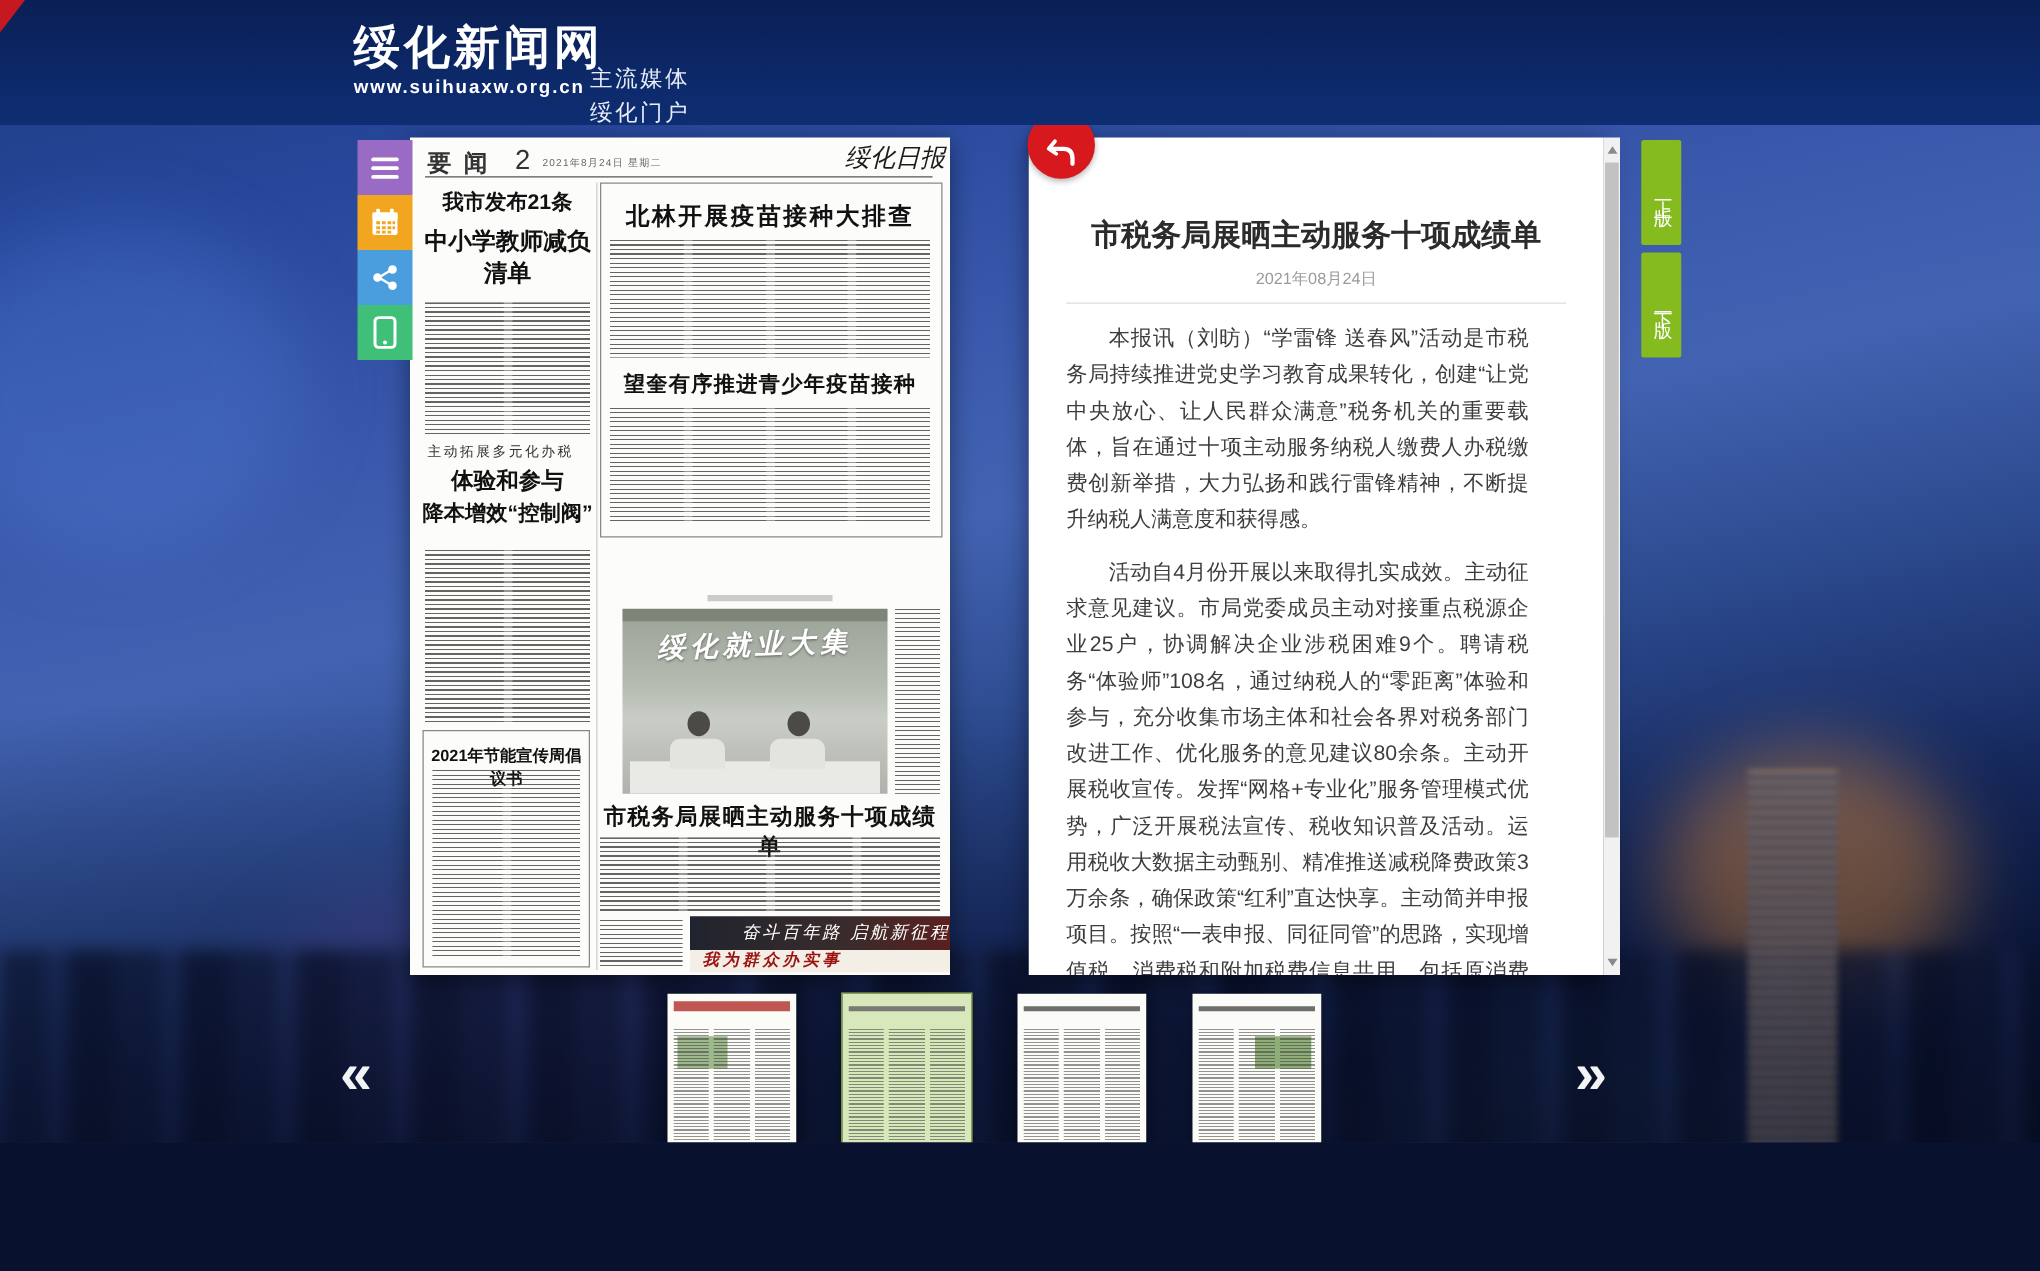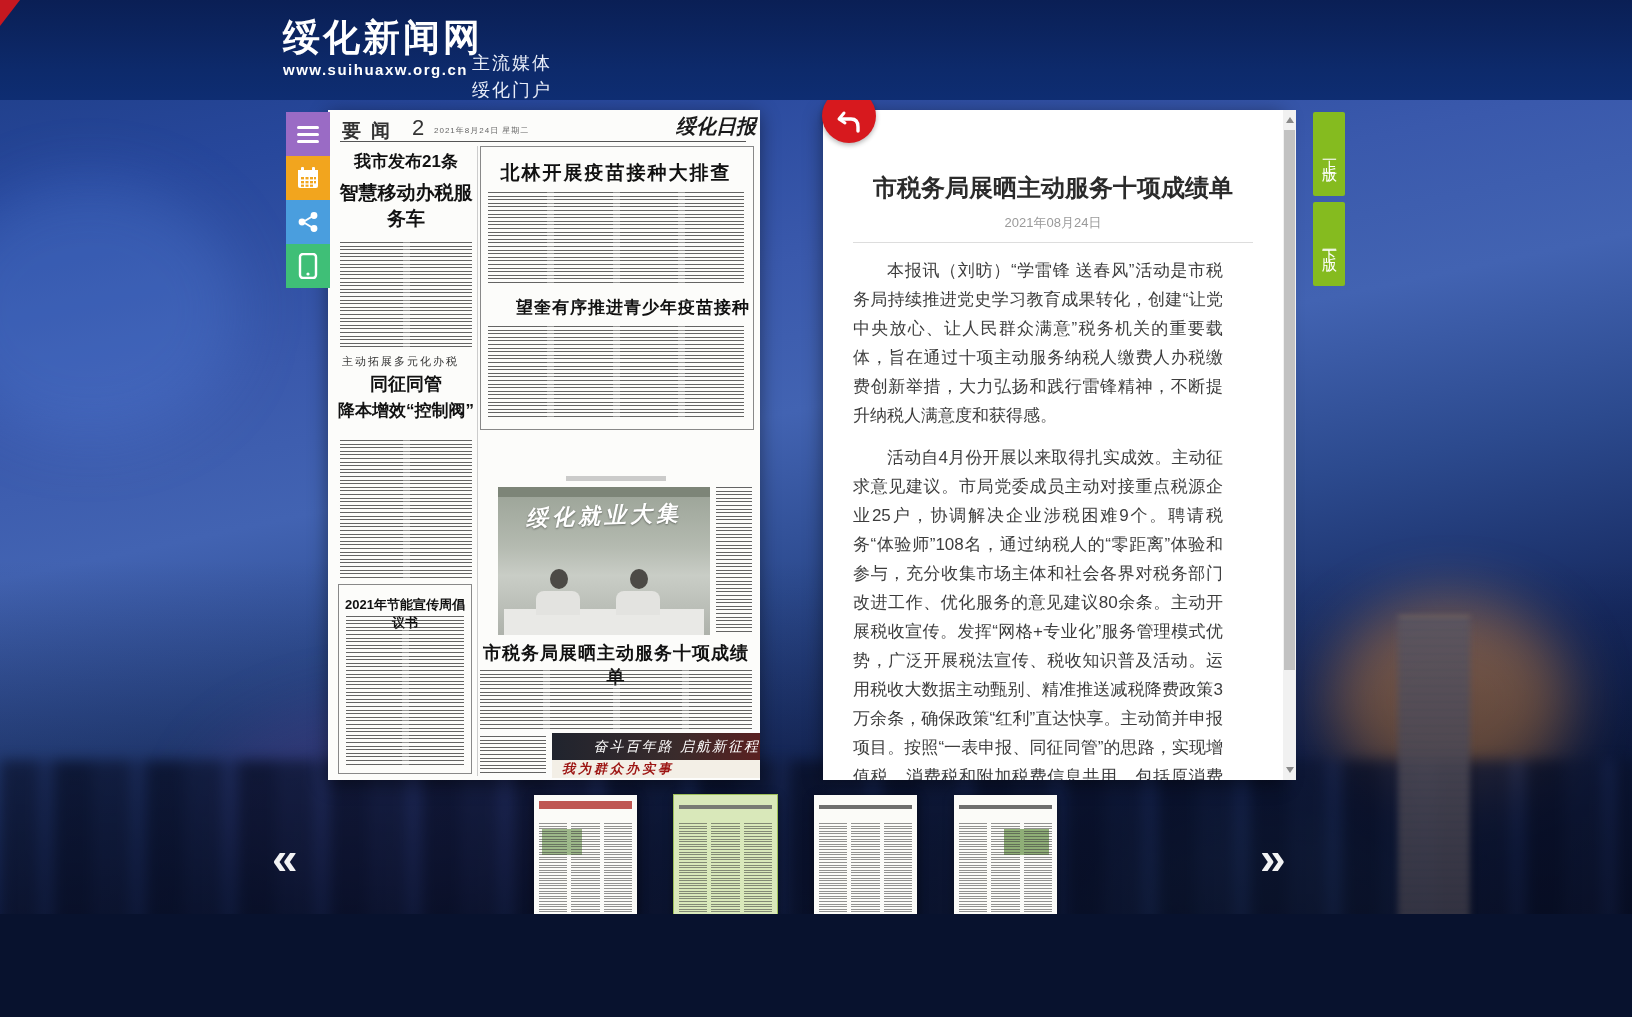--- a/index.html
+++ b/index.html
@@ -37,38 +37,38 @@
   .ham{width:22px;}
   .ham i{display:block;height:3px;background:#fff;border-radius:2px;margin:4px 0;}
 
   
   .paper{position:absolute;left:328px;top:110px;width:432px;height:670px;background:#fcfcfa;z-index:4;
     box-shadow:0 4px 18px rgba(0,0,0,.45);color:#222;}
   .p-abs{position:absolute;}
   .np-head-sec{left:14px;top:8px;font-size:19px;font-weight:bold;letter-spacing:10px;color:#333;}
   .np-head-num{left:84px;top:5px;font-size:22px;color:#333;}
   .np-head-date{left:106px;top:15px;font-size:8px;color:#666;letter-spacing:1px;}
-  .np-masthead{left:348px;top:3px;font-size:20px;font-family:"DejaVu Serif",serif;font-style:italic;font-weight:bold;color:#1a1a1a;}
+  .np-masthead{left:348px;top:3px;font-size:20px;font-family:"DejaVu Serif",serif;font-style:italic;font-weight:normal;color:#1a1a1a;}
   .np-rule{left:12px;top:31px;width:406px;height:0;border-top:1px solid #555;}
   .np-vdiv{left:149px;top:36px;width:0;height:630px;border-left:1px solid #ccc;}
   .hl{font-weight:bold;color:#111;text-align:center;}
   .h1a{left:12px;top:40px;width:132px;font-size:17px;}
   .h1b{left:6px;top:70px;width:144px;font-size:19px;}
   .ft{background-image:repeating-linear-gradient(to bottom, rgba(50,50,50,.5) 0 1px, transparent 1px 3.6px);}
   .cols{display:flex;gap:7px;}
   .cols i{flex:1;}
   .kicker{left:14px;top:244px;font-size:11px;color:#333;letter-spacing:2px;}
   .h2a{left:12px;top:262px;width:132px;font-size:18px;}
   .h2b{left:4px;top:289px;width:148px;font-size:17px;}
   .pbox{border:1px solid #888;}
   .lbox{left:10px;top:474px;width:132px;height:188px;}
   .h3t{left:16px;top:486px;width:122px;font-size:13px;}
   .rbox{left:152px;top:36px;width:272px;height:282px;}
   .h4t{left:152px;top:50px;width:272px;font-size:19px;letter-spacing:2px;}
-  .h5t{left:169px;top:186px;width:272px;font-size:17px;letter-spacing:1px;}
+  .h5t{left:152px;top:186px;width:272px;font-size:17px;letter-spacing:1px;}
   .h6t{left:152px;top:336px;width:272px;font-size:20px;font-family:"DejaVu Serif",serif;font-style:italic;font-weight:bold;text-align:center;color:#111;}
   .byline{left:238px;top:366px;width:100px;height:5px;background:#aaa;opacity:.6;}
   .photo{left:170px;top:377px;width:212px;height:148px;overflow:hidden;cursor:pointer;
     background:linear-gradient(180deg,#9aa296 0%,#b4bab0 40%,#c9cdc6 60%,#aeb2ab 100%);}
   .photo-banner{position:absolute;left:0;top:14px;width:100%;text-align:center;color:#fff;
     font-family:"DejaVu Serif",serif;font-style:italic;font-weight:bold;font-size:22px;letter-spacing:4px;
     text-shadow:0 1px 2px rgba(0,0,0,.4);transform:rotate(-2deg);}
   .photo-top{position:absolute;left:0;top:0;width:100%;height:10px;background:#7d8578;}
   .desk{position:absolute;left:6px;bottom:0;width:200px;height:26px;background:#e9e9e6;}
   .person{position:absolute;bottom:20px;width:46px;height:46px;}
@@ -204,27 +204,27 @@
 
   <div class="paper">
     <div class="p-abs np-head-sec">要闻</div>
     <div class="p-abs np-head-num">2</div>
     <div class="p-abs np-head-date">2021年8月24日 星期二</div>
     <div class="p-abs np-masthead">绥化日报</div>
     <div class="p-abs np-rule"></div>
     <div class="p-abs np-vdiv"></div>
 
     <div class="p-abs hl h1a">我市发布21条</div>
-    <div class="p-abs hl h1b">智慧移动办税服务车</div>
+    <div class="p-abs hl h1b">中小学教师减负清单</div>
     <div class="p-abs ft cols" style="left:12px;top:132px;width:132px;height:106px;">
         <i class="ft"></i>
         <i class="ft"></i>
       </div>
     <div class="p-abs kicker">主动拓展多元化办税</div>
-    <div class="p-abs hl h2a">同征同管</div>
+    <div class="p-abs hl h2a">体验和参与</div>
     <div class="p-abs hl h2b">降本增效“控制阀”</div>
     <div class="p-abs ft cols" style="left:12px;top:330px;width:132px;height:140px;">
         <i class="ft"></i>
         <i class="ft"></i>
       </div>
     <div class="p-abs pbox lbox"></div>
     <div class="p-abs hl h3t">2021年节能宣传周倡议书</div>
     <div class="p-abs ft cols" style="left:18px;top:506px;width:118px;height:150px;">
         <i class="ft"></i>
         <i class="ft"></i>

